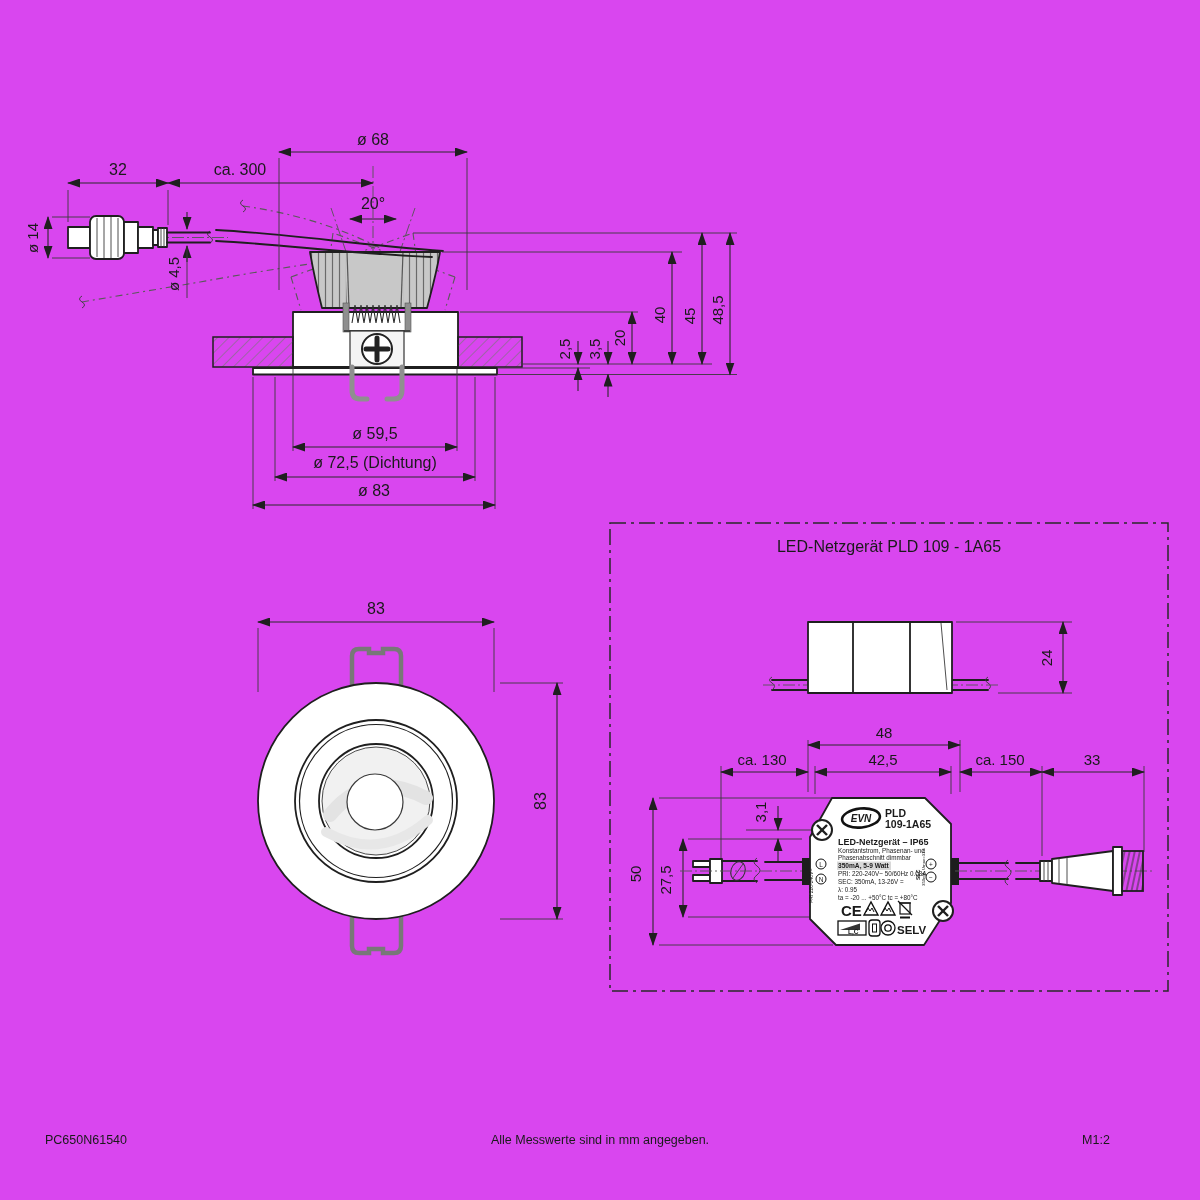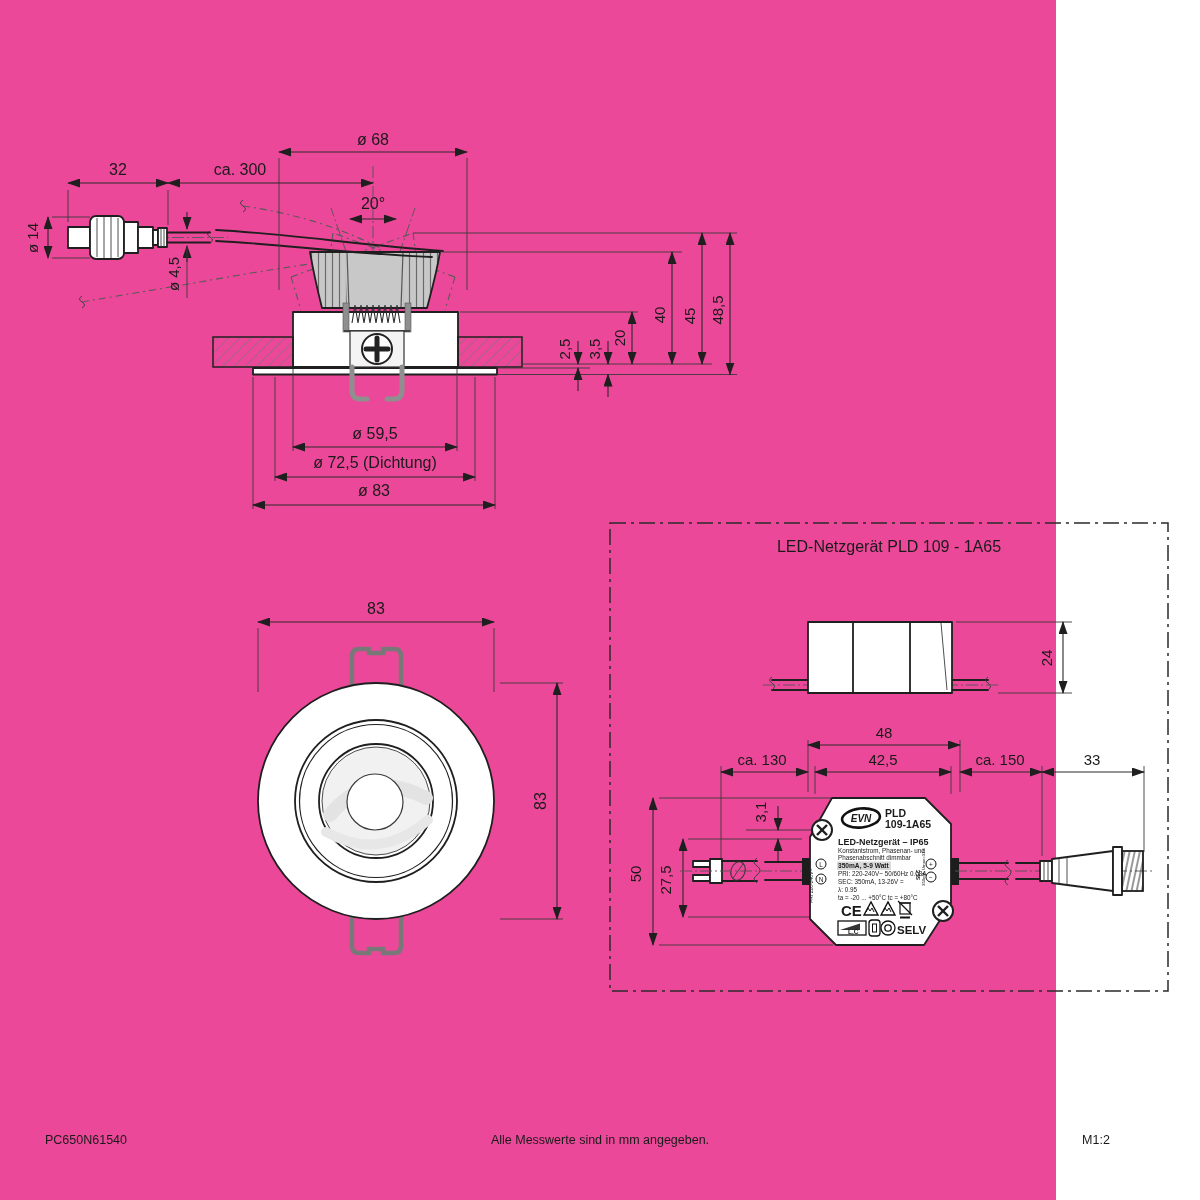--- a/index.html
+++ b/index.html
@@ -1,16 +1,16 @@
 <!DOCTYPE html>
 <html><head>
 <meta charset="utf-8">
 <style>
   html,body{margin:0;padding:0;background:#fff;}
-  #page{width:1056px;height:1200px;background:#ec4899;position:relative;font-family:"Liberation Sans",sans-serif;}
+  #page{width:1200px;height:1200px;background:#d946ef;position:relative;font-family:"Liberation Sans",sans-serif;}
   svg{display:block}
   .obj{fill:none;stroke:#1f1f1f;stroke-width:1.8;stroke-linejoin:round;stroke-linecap:round;}
   .obj2{fill:#fff;stroke:#1f1f1f;stroke-width:1.8;stroke-linejoin:round;}
   .thin{fill:none;stroke:#3a3a3a;stroke-width:0.9;}
   .dim{fill:none;stroke:#2a2a2a;stroke-width:1.1;}
   .dd{fill:none;stroke:#555;stroke-width:0.9;stroke-dasharray:12 3 2 3;}
   .dash{fill:none;stroke:#5a5a5a;stroke-width:1.1;stroke-dasharray:7 4 2 4;}
   text{fill:#1a1a1a;}
   .t{font-size:16px;text-anchor:middle;}
   .ts{font-size:15px;text-anchor:middle;}

